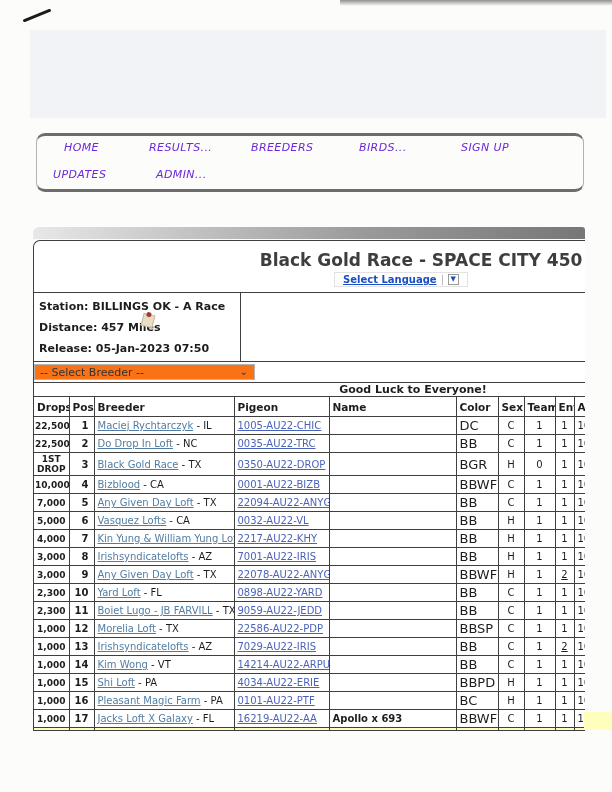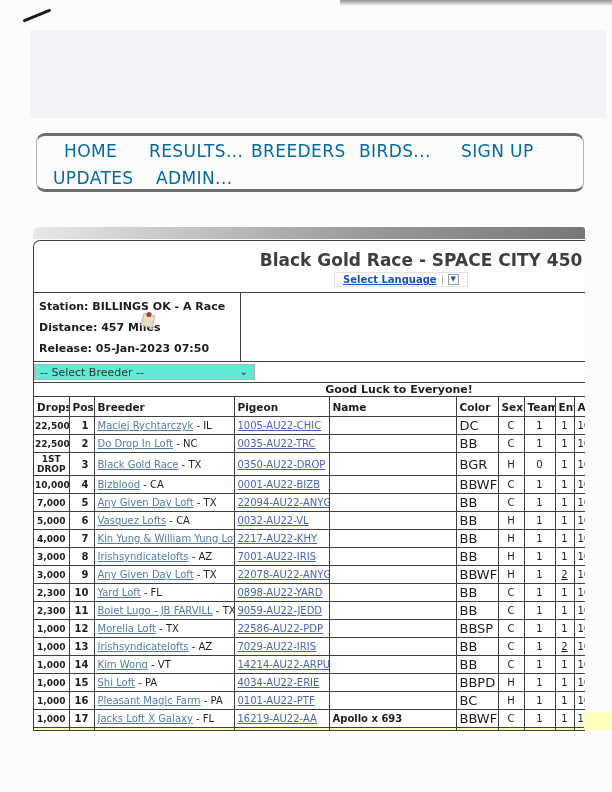--- a/index.html
+++ b/index.html
@@ -10,21 +10,21 @@
   .top-strip{position:absolute;left:340px;top:0;width:272px;height:6px;background:linear-gradient(to bottom,#777,rgba(255,255,255,0));opacity:.8;}
   .pen-mark{position:absolute;left:22px;top:14px;width:30px;height:3px;background:#1b1b1b;border-radius:2px;transform:rotate(-22deg);}
   .scan-rect{position:absolute;left:30px;top:30px;width:576px;height:88px;background:#f1f3f6;}
   .table-shadow{position:absolute;left:33px;top:227px;width:552px;height:12px;background:linear-gradient(90deg,#e8e8e8,#9a9a9a 60%,#777);border-radius:6px 3px 0 0;}
   .yellow-ext{position:absolute;left:584px;top:712px;width:28px;height:18px;background:#ffffbd;}
   .pin-icon{position:absolute;left:142px;top:314px;width:10px;height:11px;background:#e9ddc6;border:1px solid #c9b9a0;transform:rotate(14deg);}
   .pin-icon::before{content:"";position:absolute;left:2px;top:-3px;width:5px;height:5px;border-radius:50%;background:#a33c2e;}
 
   
   .nav-box{position:absolute;left:36px;top:133px;width:546px;height:53px;border:1px solid #b3b3b3;border-top:3px solid #6d6d6d;border-bottom:3px solid #6d6d6d;border-radius:9px;background:transparent;}
-  .nav-box a{position:absolute;font-size:17px;color:#0369a1;text-decoration:none;letter-spacing:.4px;white-space:nowrap;}
+  .nav-box a{position:absolute;font-size:11px;color:#6d28d9;text-decoration:none;letter-spacing:.4px;white-space:nowrap;font-style:italic;}
   .nav-r1{top:5px;}
   .nav-r2{top:32px;}
 
   
   .report{position:absolute;left:33px;top:240px;width:552px;height:491px;border-left:1px solid #3f3f3f;border-top:1px solid #3f3f3f;border-bottom:1px solid #3f3f3f;border-top-left-radius:7px;background:#fff;overflow:hidden;box-sizing:border-box;}
 
   .title-sec{position:relative;height:52px;border-bottom:1px solid #3f3f3f;box-sizing:border-box;}
   .page-title{position:absolute;left:387px;top:9px;transform:translateX(-50%);font-size:17px;font-weight:bold;color:#3e3e3e;white-space:nowrap;}
   .lang-widget{position:absolute;left:367px;top:31px;transform:translateX(-50%);display:inline-flex;align-items:flex-end;gap:5px;border:1px solid #e2e2e2;background:#fff;padding:1px 8px;}
   .lang-link{font-size:10px;font-weight:bold;color:#1a4fc4;text-decoration:underline;white-space:nowrap;}
@@ -33,25 +33,25 @@
 
   .station-sec{height:69px;border-bottom:1px solid #3f3f3f;box-sizing:border-box;display:flex;gap:34px;}
   .station-left{width:207px;box-sizing:border-box;border-right:1px solid #3f3f3f;padding:7px 4px 0 5px;}
   .station-left p{margin:0 0 8px 0;font-size:11px;font-weight:bold;color:#1d1d1d;line-height:13px;white-space:nowrap;}
   .station-right{flex:1;padding-top:7px;}
   .w-row{display:flex;margin-bottom:8px;font-size:11px;font-weight:bold;color:#1d1d1d;line-height:13px;}
   .w-c1{width:200px;text-align:right;white-space:nowrap;}
   .w-c2{margin-left:14px;white-space:nowrap;}
 
   .select-sec{position:relative;height:21px;border-bottom:1px solid #3f3f3f;box-sizing:border-box;}
-  .breeder-select{position:absolute;left:0;top:2px;width:221px;height:16px;border:1px solid #b5b5b5;background:#5eead4;display:flex;justify-content:space-between;align-items:center;padding:0 6px 0 5px;box-sizing:border-box;font-size:11px;color:#333;cursor:default;}
+  .breeder-select{position:absolute;left:0;top:2px;width:221px;height:16px;border:1px solid #b5b5b5;background:#f97316;display:flex;justify-content:space-between;align-items:center;padding:0 6px 0 5px;box-sizing:border-box;font-size:11px;color:#333;cursor:default;}
   .chev{font-size:10px;color:#444;line-height:10px;font-weight:bold;}
 
   .luck-sec{position:relative;height:14px;border-bottom:1px solid #3f3f3f;box-sizing:border-box;}
-  .luck-text{position:absolute;left:365px;top:0;transform:translateX(-50%);font-size:11px;font-weight:bold;color:#1d1d1d;line-height:13px;white-space:nowrap;}
+  .luck-text{position:absolute;left:379px;top:0;transform:translateX(-50%);font-size:11px;font-weight:bold;color:#1d1d1d;line-height:13px;white-space:nowrap;}
 
   table.entries{border-collapse:collapse;table-layout:fixed;width:620px;}
   .entries th,.entries td{border:1px solid #3f3f3f;overflow:hidden;white-space:nowrap;vertical-align:middle;}
   .entries th{border-top:0;height:17px;font-size:10.5px;color:#1d1d1d;text-align:left;padding:1px 3px;margin-left:36px;}
   .entries th:first-child,.entries td:first-child{border-left:0;}
   .entries td{height:15px;font-size:10px;color:#1d1d1d;padding:1px 3px;}
   col.w-drops{width:35px;}col.w-pos{width:25px;}col.w-breeder{width:140px;}col.w-pigeon{width:95px;}col.w-name{width:127px;}col.w-color{width:42px;}col.w-sex{width:26px;}col.w-team{width:31px;}col.w-ent{width:19px;}col.w-ar{width:80px;}
   td.c-drops{font-weight:bold;text-align:center;font-size:9px;line-height:10px;padding:1px 1px;white-space:normal;}
   td.c-pos{font-weight:bold;text-align:right;padding-right:5px;}
   td.c-breeder a,td.c-pigeon a{text-decoration:underline;}

